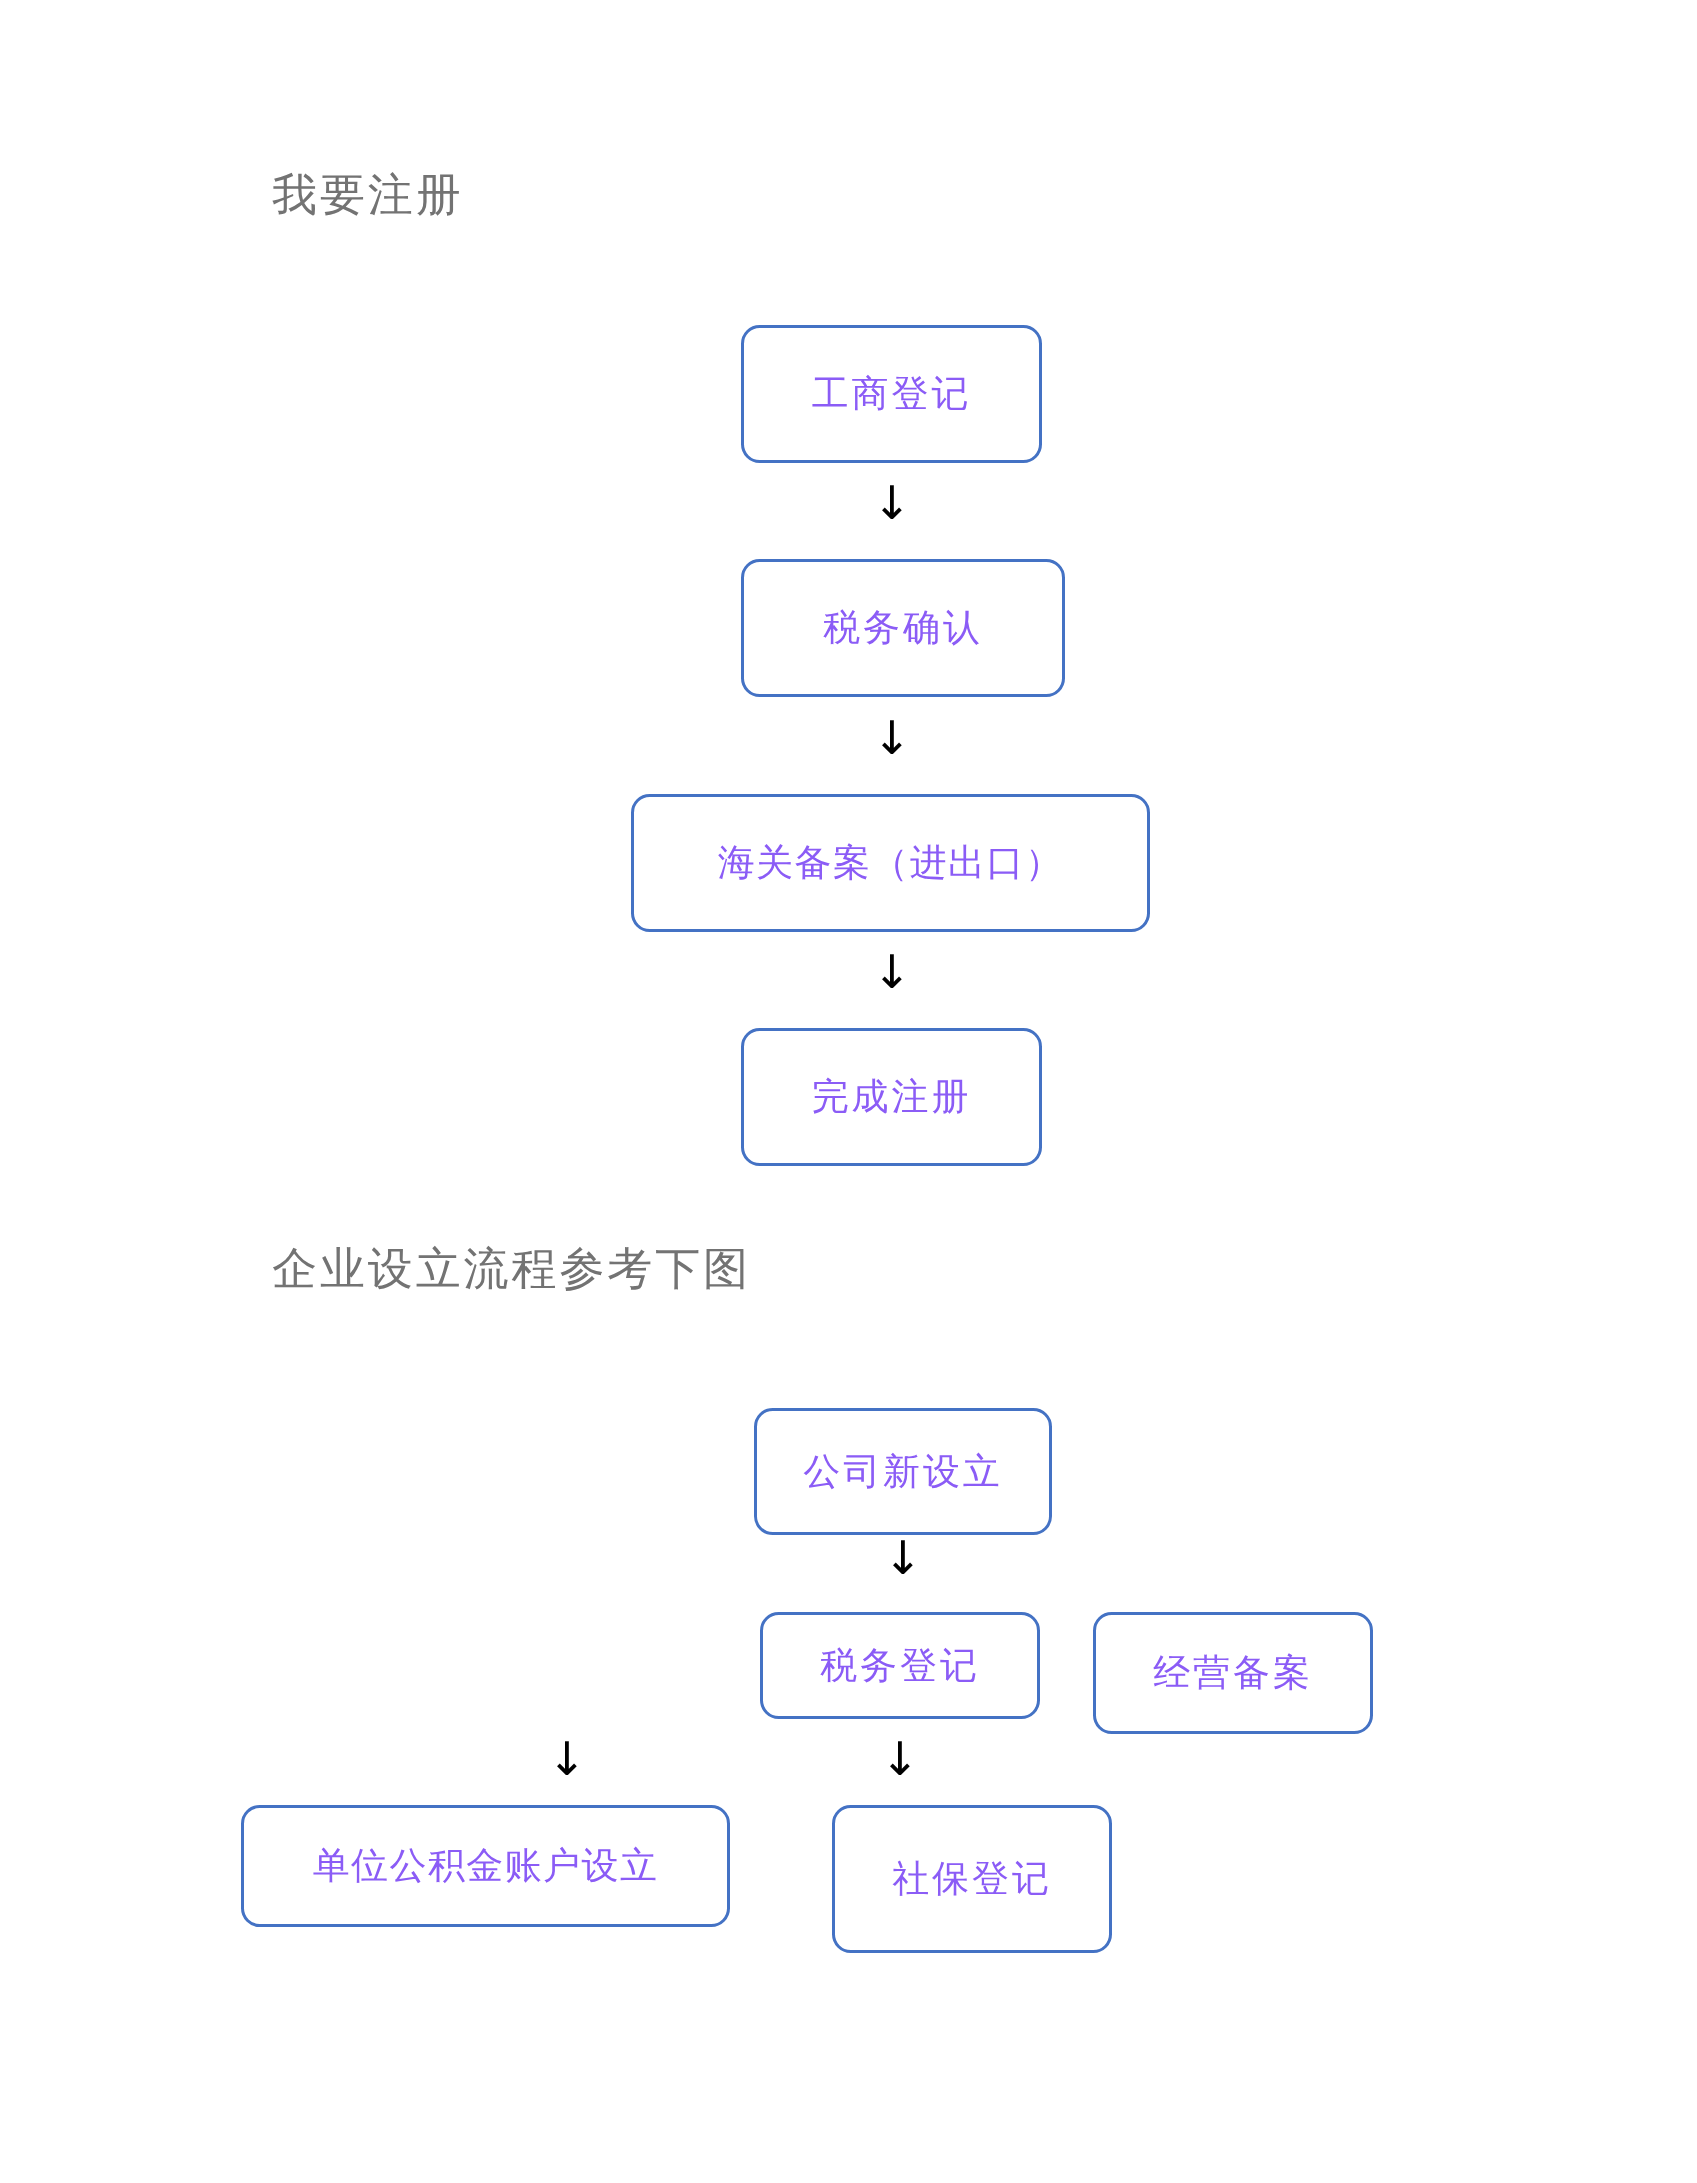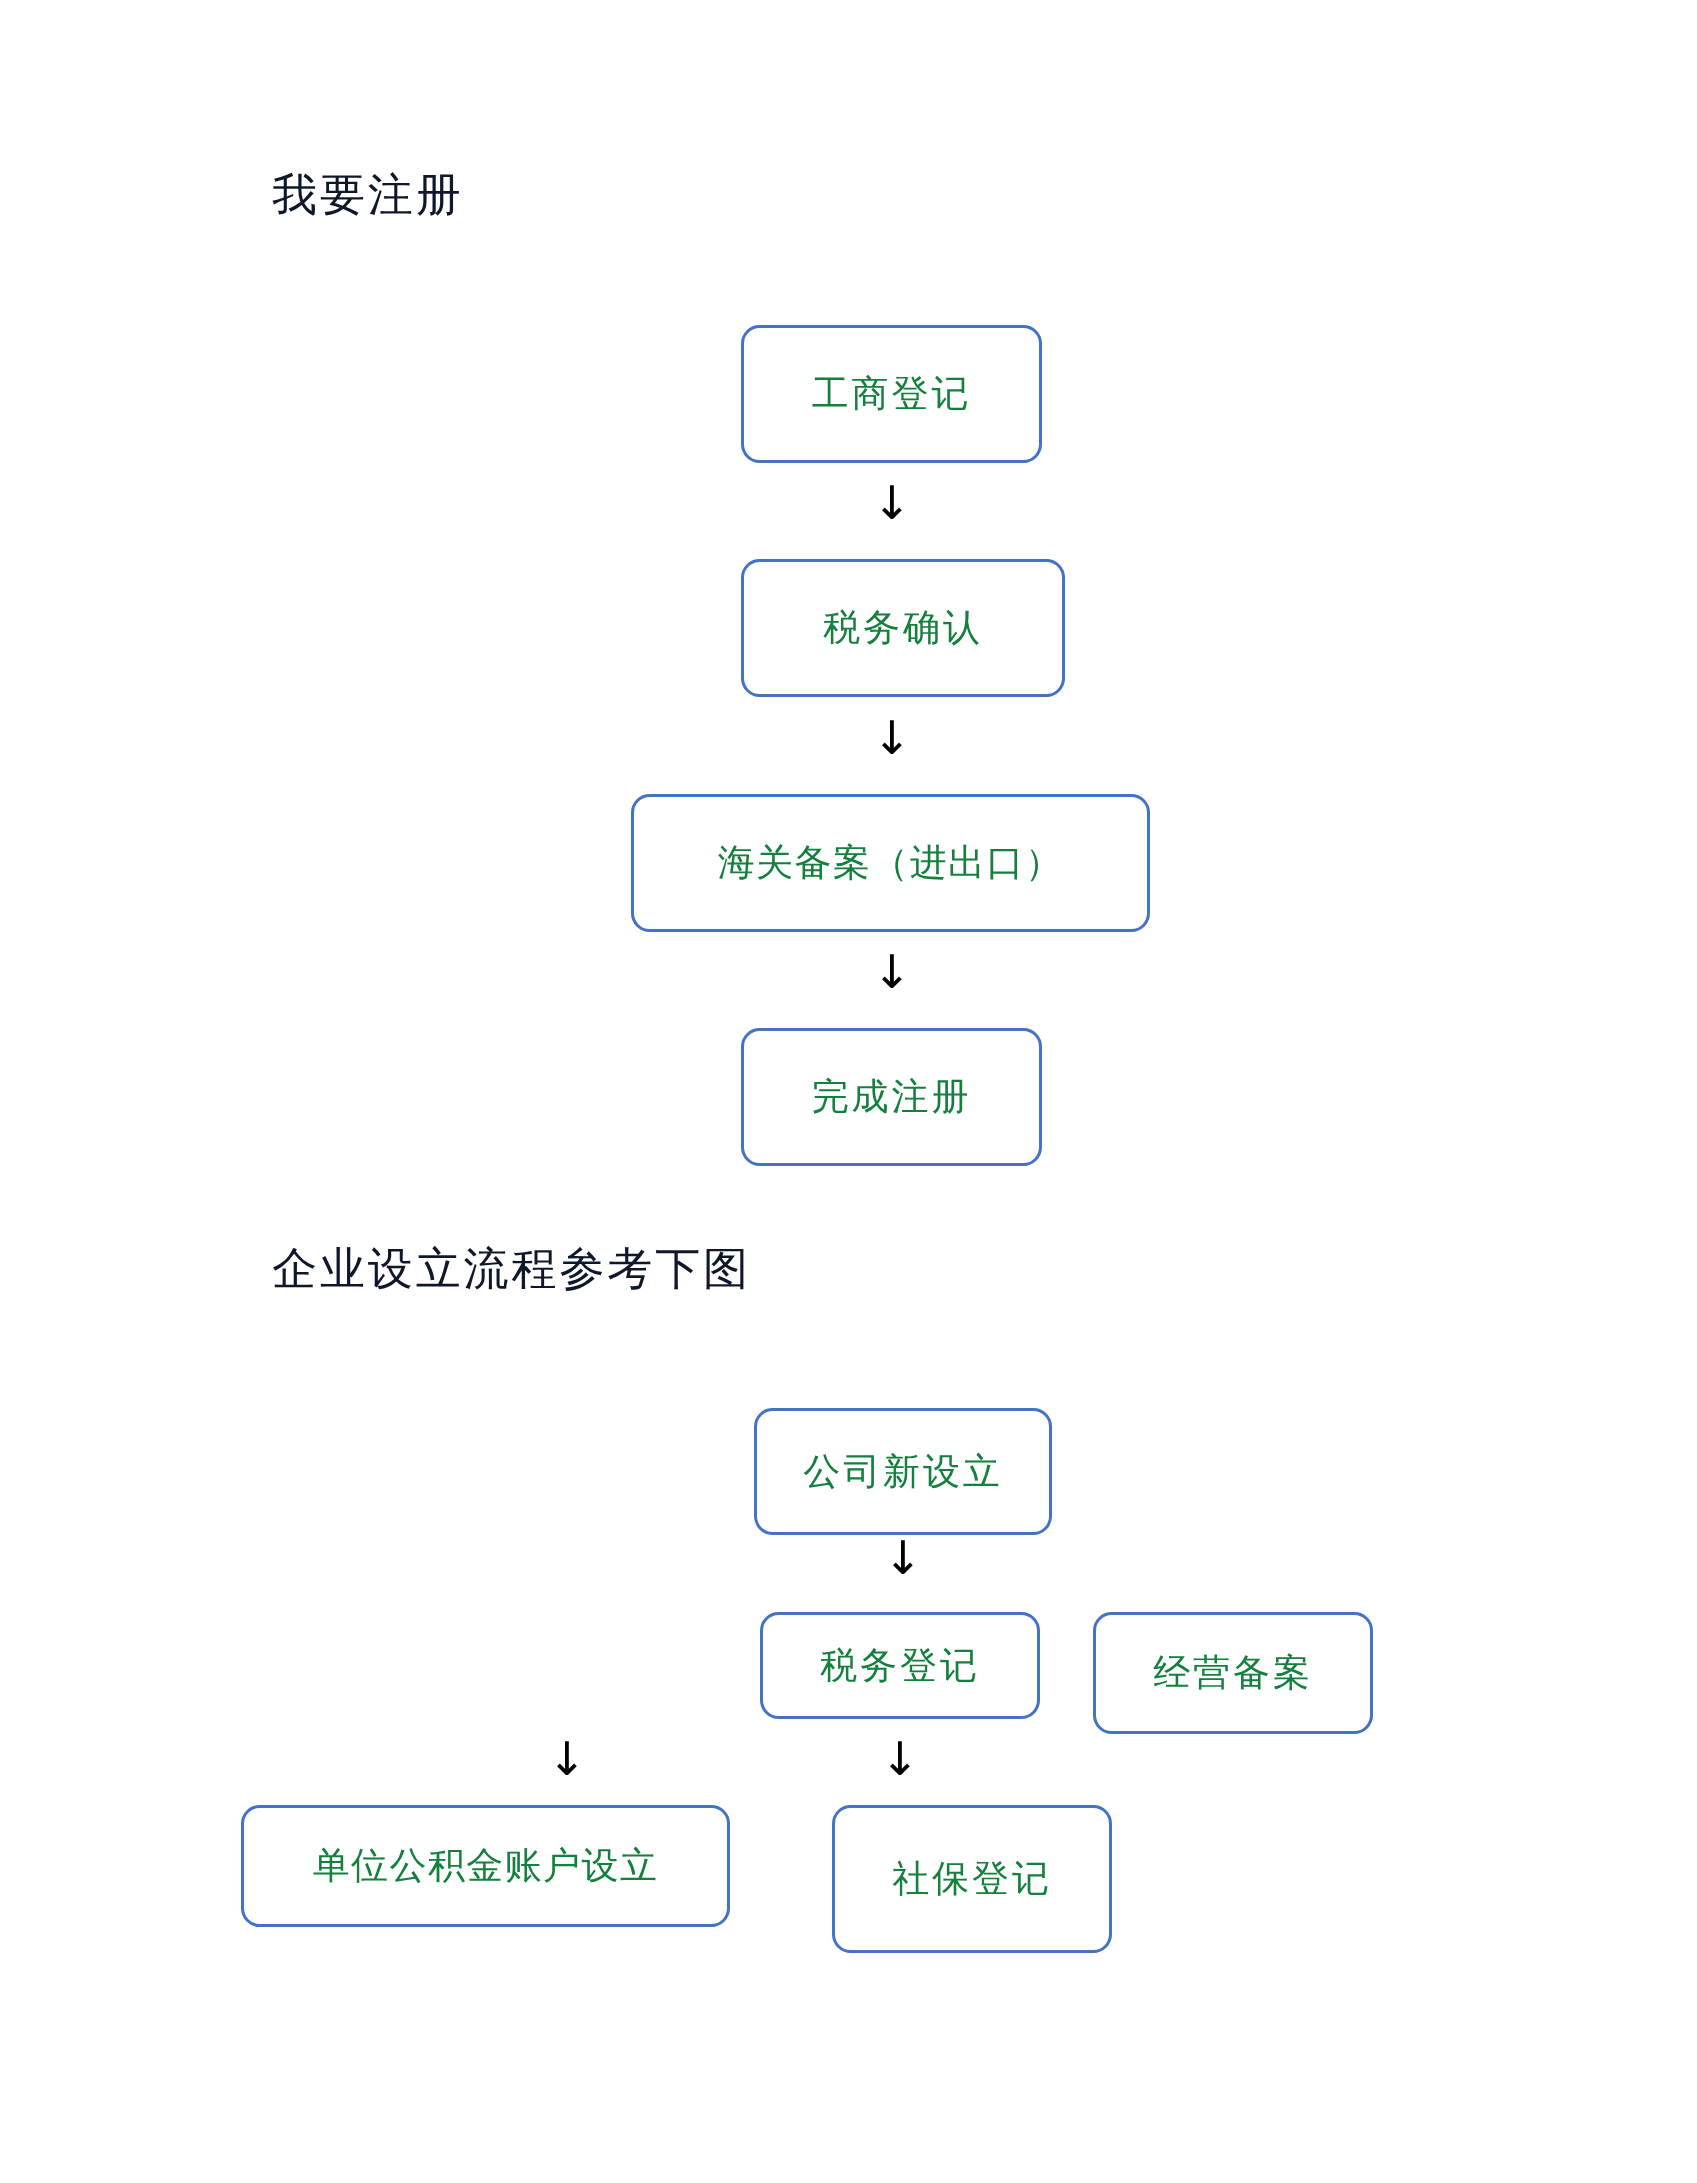--- a/index.html
+++ b/index.html
@@ -21,40 +21,40 @@
     inset: 0;
   }
 
   
   .heading {
     position: absolute;
     font-family: Liberation Serif, serif;
     font-size: 45px;
     line-height: 1.25;
     letter-spacing: 2.9px;
-    color: #0f172a;
+    color: #737373;
     white-space: nowrap;
   }
   #heading-register { left: 272px; top: 167px; }
   #heading-setup    { left: 272px; top: 1241px; }
 
   
   .node {
     position: absolute;
     box-sizing: border-box;
     border: 3.6px solid #4472c4;
     border-radius: 18.7px;
     background: #ffffff;
     display: flex;
     align-items: center;
     justify-content: center;
     font-family: "DejaVu Serif", "Liberation Serif", serif;
     font-size: 37px;
     letter-spacing: 2.9px;
-    color: #15803d;
+    color: #8b5cf6;
     white-space: nowrap;
     text-align: center;
   }
   .node.wide-text { letter-spacing: 1.4px; }
 
   
   .arrow {
     position: absolute;
     font-family: "DejaVu Sans", "Liberation Sans", sans-serif;
     font-size: 46px;

